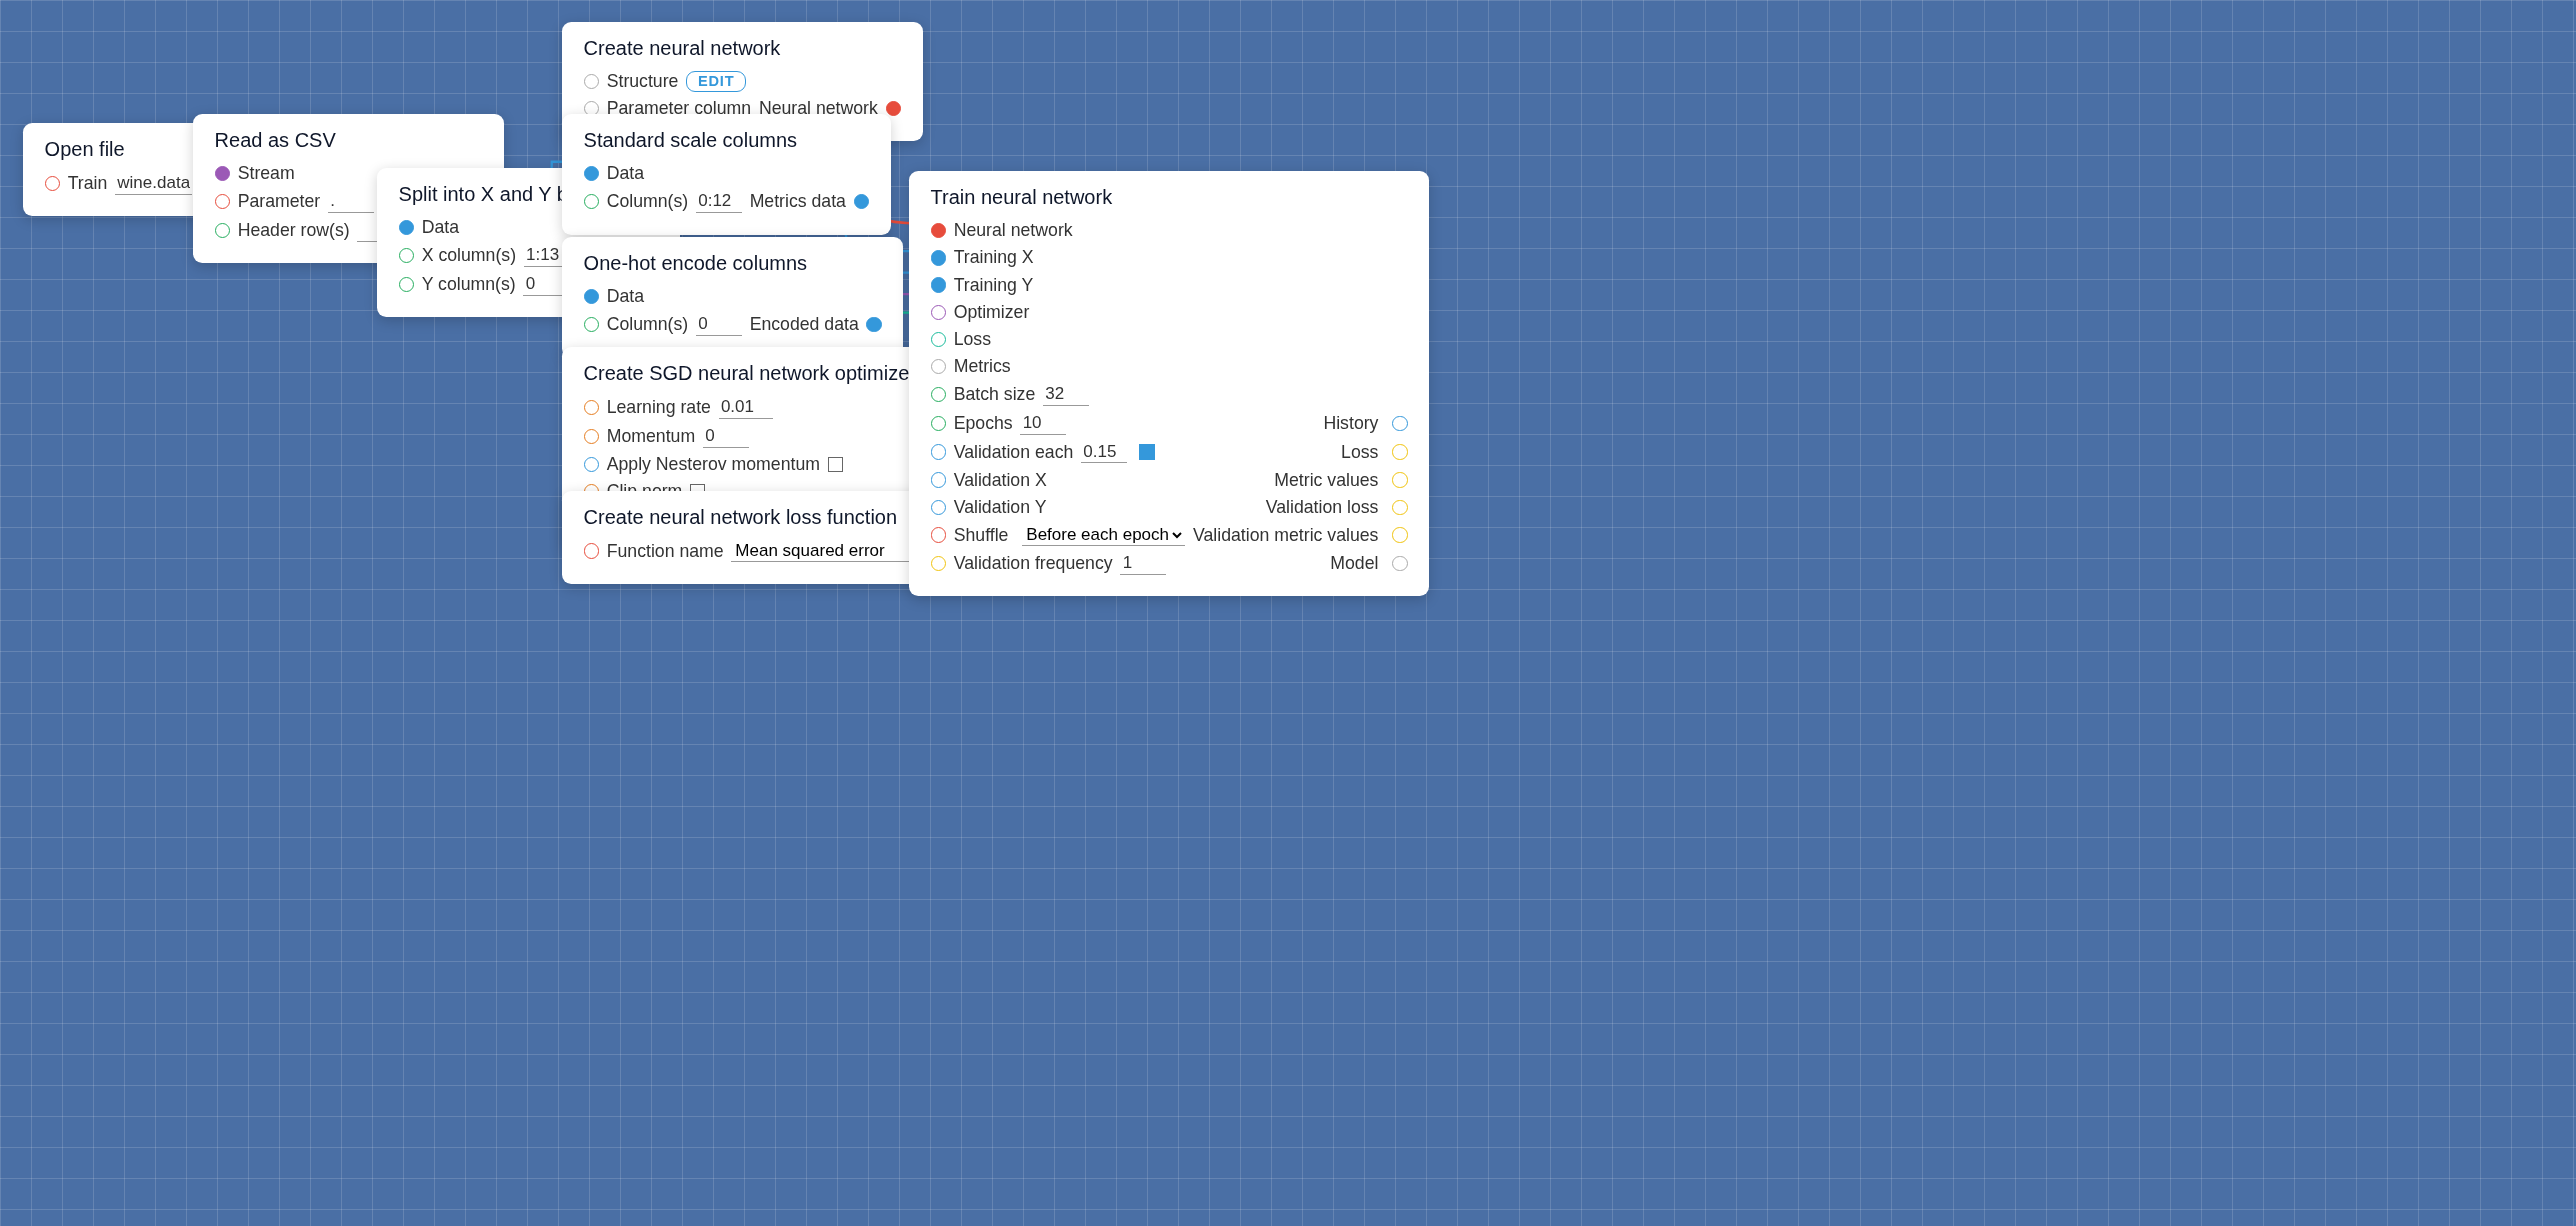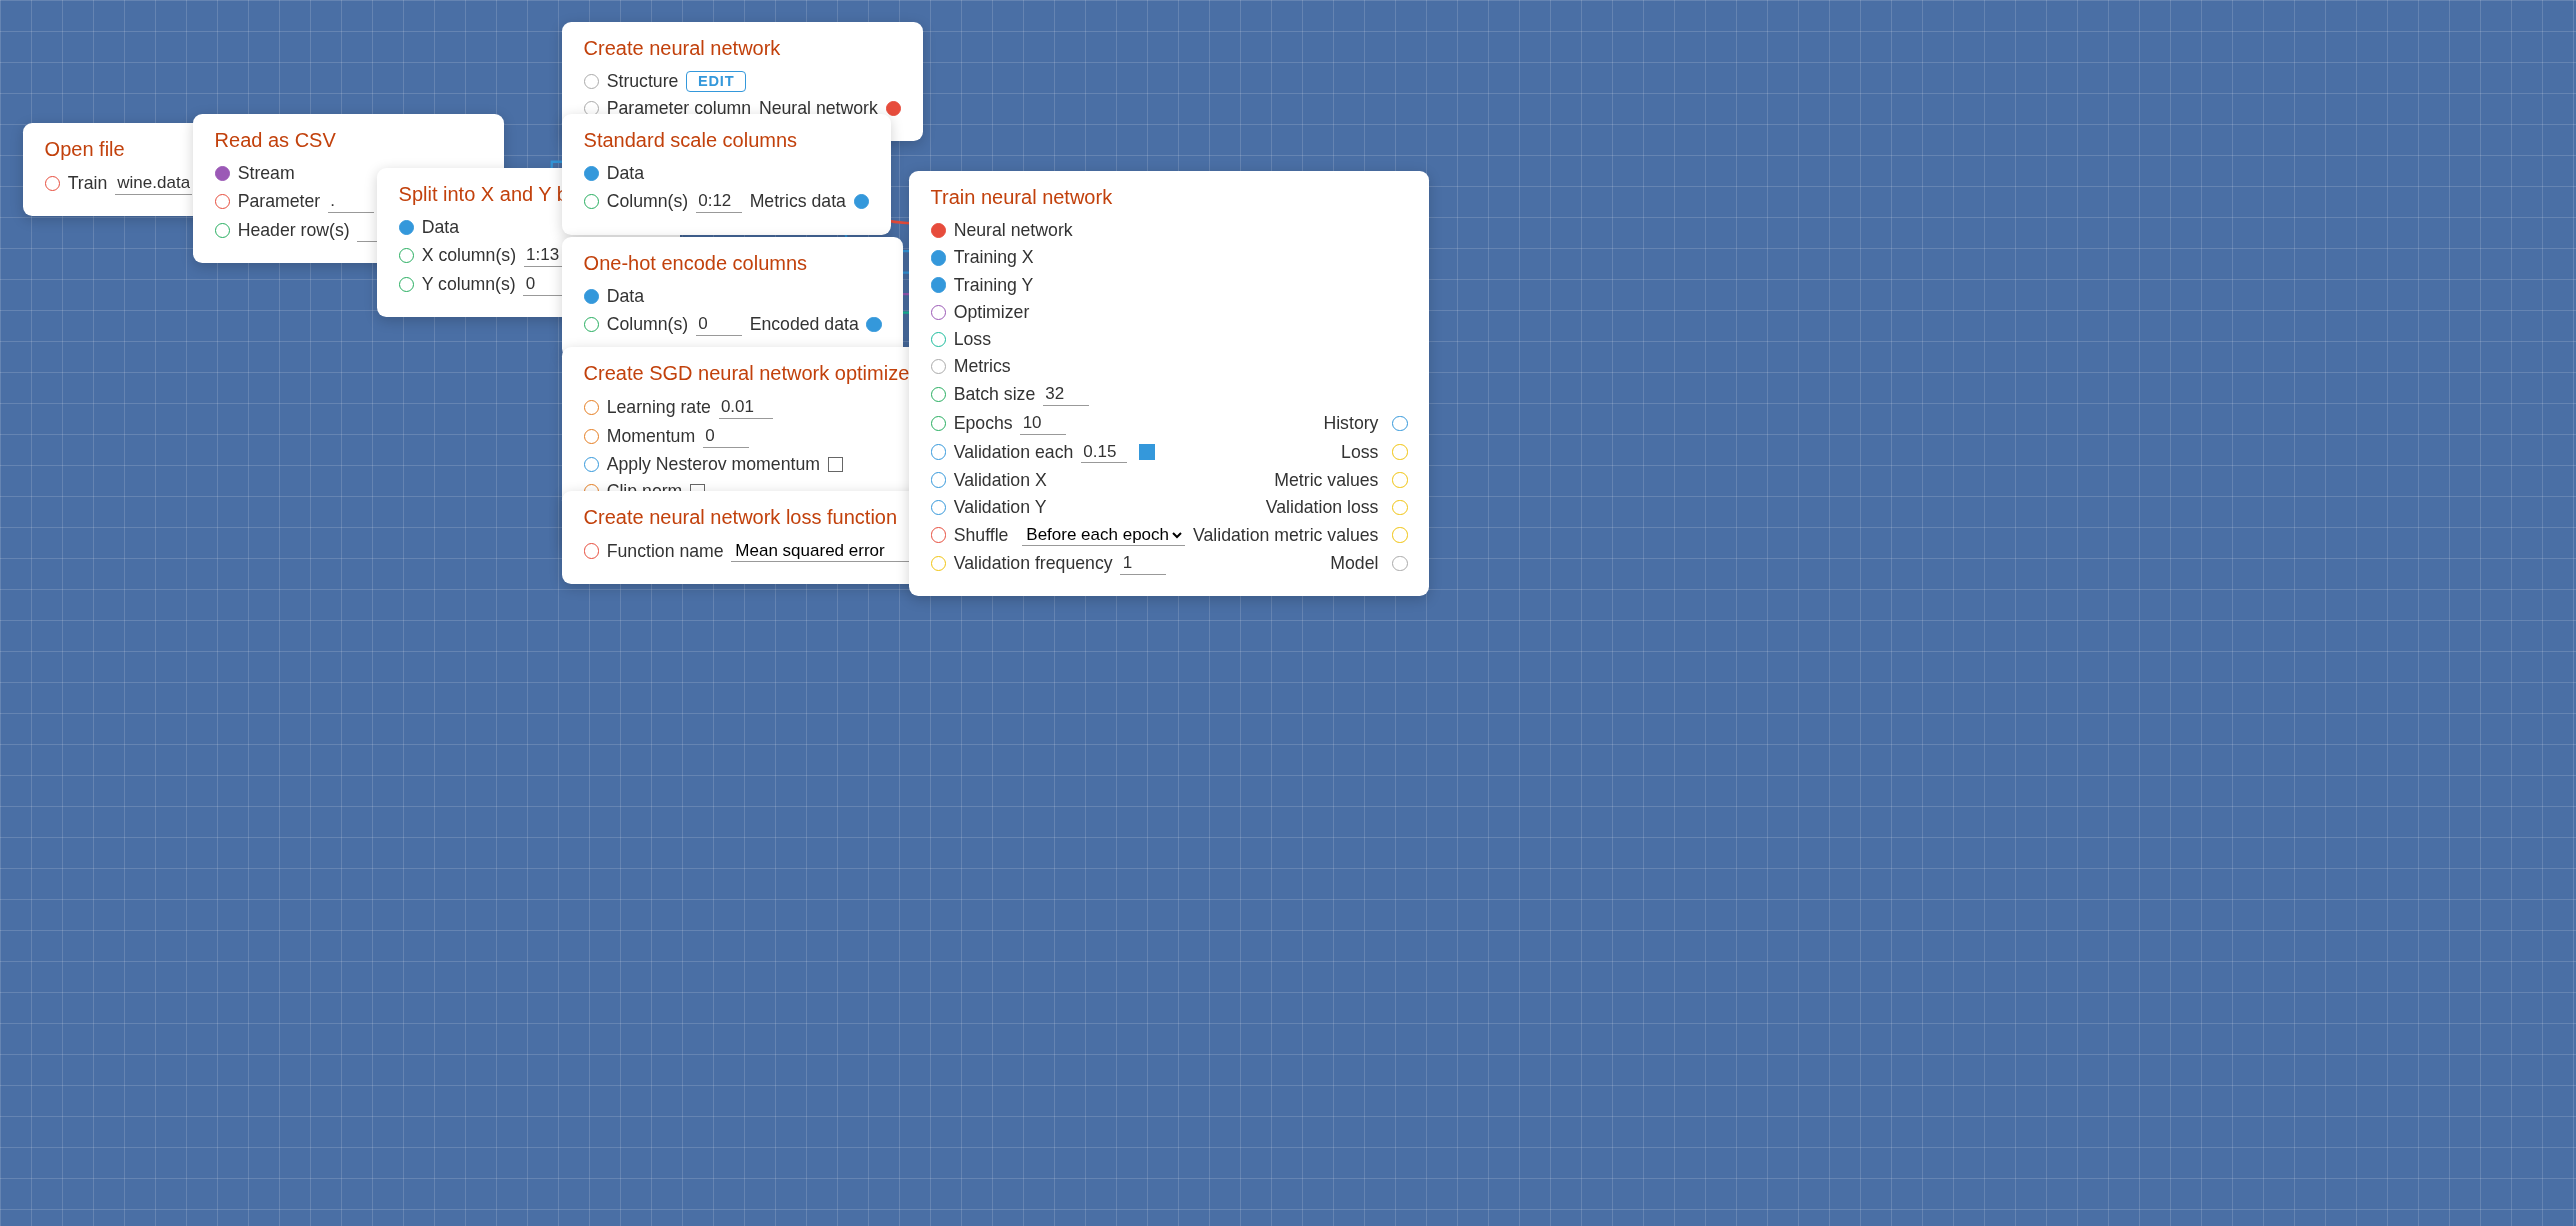--- a/index.html
+++ b/index.html
@@ -22,21 +22,21 @@
       background: white;
       border-radius: 9.2px;
       padding: 15.4px 21.6px;
       box-shadow: 0 3.1px 12.3px rgba(0,0,0,0.18);
       min-width: 139px;
     }
 
     .node-title {
       font-size: 20px;
       font-weight: 500;
-      color: #c2410c;
+      color: #0f172a;
       margin-bottom: 10.8px;
     }
 
     .node-row {
       display: flex;
       align-items: center;
       margin: 6.2px 0;
       gap: 7.7px;
       font-size: 17.7px;
       color: #333;
@@ -73,21 +73,21 @@
       min-width: 46px;
       padding: 0.8px 2.3px;
     }
 
     .edit-btn {
       border: 1.2px solid #3498db;
       color: #3498db;
       background: transparent;
       padding: 1.5px 10.8px;
       font-size: 14.6px;
-      border-radius: 4px;
+      border-radius: 9px;
       cursor: pointer;
       font-weight: 600;
       letter-spacing: 0.8px;
     }
 
     .checkbox-box {
       width: 15.4px;
       height: 15.4px;
       border: 1.2px solid #666;
       background: white;

